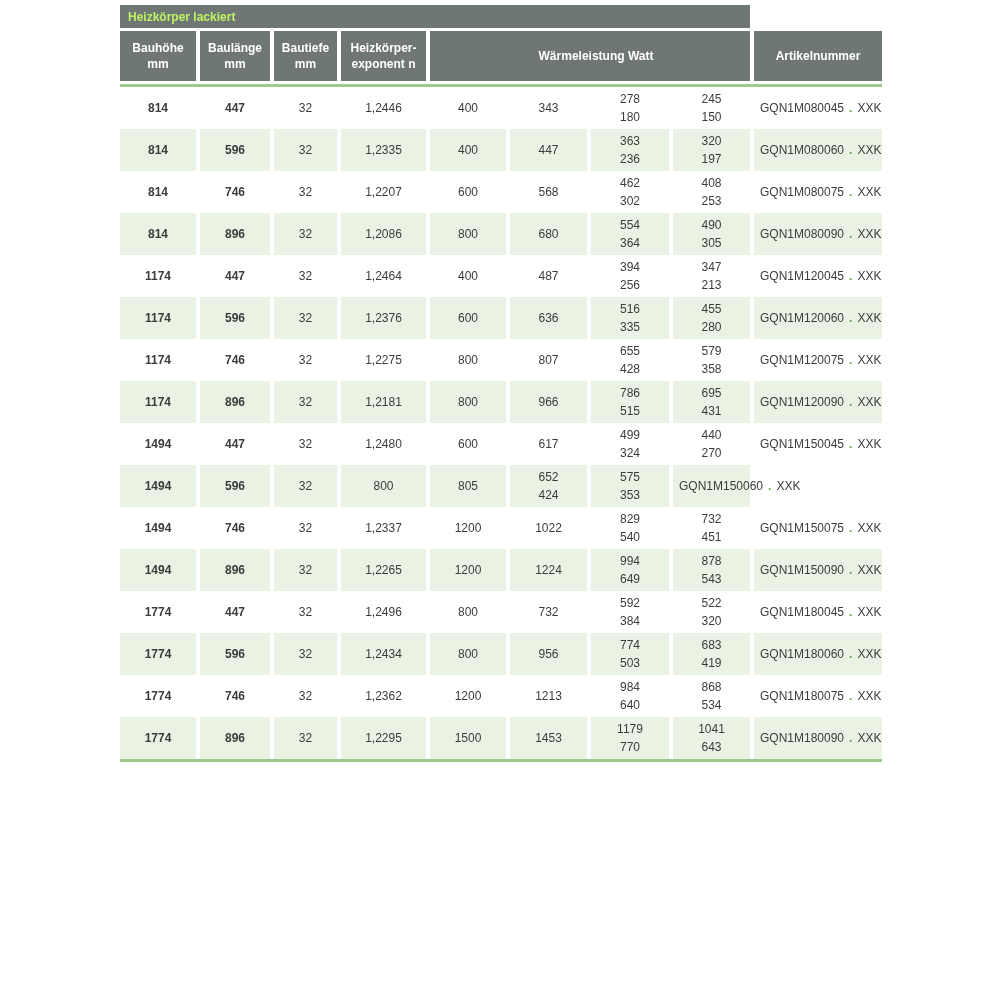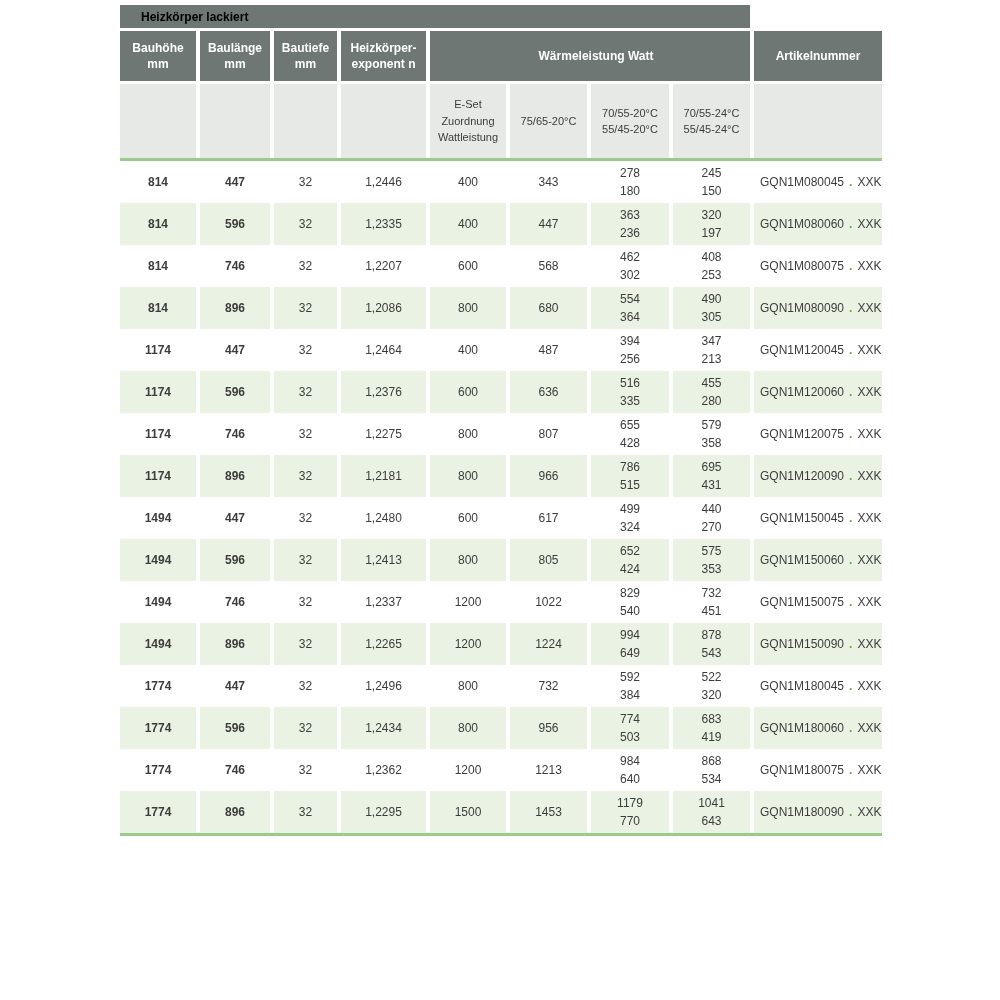--- a/index.html
+++ b/index.html
@@ -19,23 +19,23 @@
   .spec-table{position:absolute;left:120px;top:5px;width:762px;}
   .grid{
     display:grid;
     grid-template-columns:76px 70px 63px 85px 76px 77px 78px 77px 128px;
     column-gap:4px;
   }
   
   .title-row{margin-bottom:3px;}
   .title-cell{
     grid-column:1/9;
-    background:var(--header-bg);color:#000000;
+    background:var(--header-bg);color:#bef264;
     font-size:12px;font-weight:bold;
-    height:23px;display:flex;align-items:center;padding-left:21px;
+    height:23px;display:flex;align-items:center;padding-left:8px;
   }
   
   .header-row{margin-bottom:3px;border-radius:15px;}
   .hcell{
     background:var(--header-bg);color:#ffffff;
     font-size:12px;font-weight:bold;line-height:1.35;
     height:50px;display:flex;align-items:center;justify-content:center;
     text-align:center;white-space:pre-line;
   }
   .span4{grid-column:5/9;padding-left:12px;}
@@ -77,35 +77,20 @@
       <div class="hcell">Baulänge
 mm</div>
       <div class="hcell">Bautiefe
 mm</div>
       <div class="hcell">Heizkörper-
 exponent n</div>
       <div class="hcell span4">Wärmeleistung Watt</div>
       <div class="hcell">Artikelnummer</div>
     </div>
 
-    <div class="grid subheader-row">
-      <div class="scell"></div>
-      <div class="scell"></div>
-      <div class="scell"></div>
-      <div class="scell"></div>
-      <div class="scell">E-Set
-Zuordnung
-Wattleistung</div>
-      <div class="scell">75/65-20°C</div>
-      <div class="scell">70/55-20°C
-55/45-20°C</div>
-      <div class="scell">70/55-24°C
-55/45-24°C</div>
-      <div class="scell"></div>
-    </div>
 
     <div class="green-line"></div>
 
     <div id="table-body">
   <div class="grid data-row">
     <div class="dcell bold">814</div>
     <div class="dcell bold">447</div>
     <div class="dcell">32</div>
     <div class="dcell">1,2446</div>
     <div class="dcell">400</div>
@@ -262,21 +247,20 @@
       <span>GQN1M150045</span>
       <span class="dot">.</span>
       <span>XXK</span>
     </div>
   </div>
 
   <div class="grid data-row green">
     <div class="dcell bold">1494</div>
     <div class="dcell bold">596</div>
     <div class="dcell">32</div>
-    <div class="dcell">1,2413</div>
     <div class="dcell">800</div>
     <div class="dcell">805</div>
     <div class="dcell multiline">652
 424</div>
     <div class="dcell multiline">575
 353</div>
     <div class="dcell artikel">
       <span>GQN1M150060</span>
       <span class="dot">.</span>
       <span>XXK</span>

